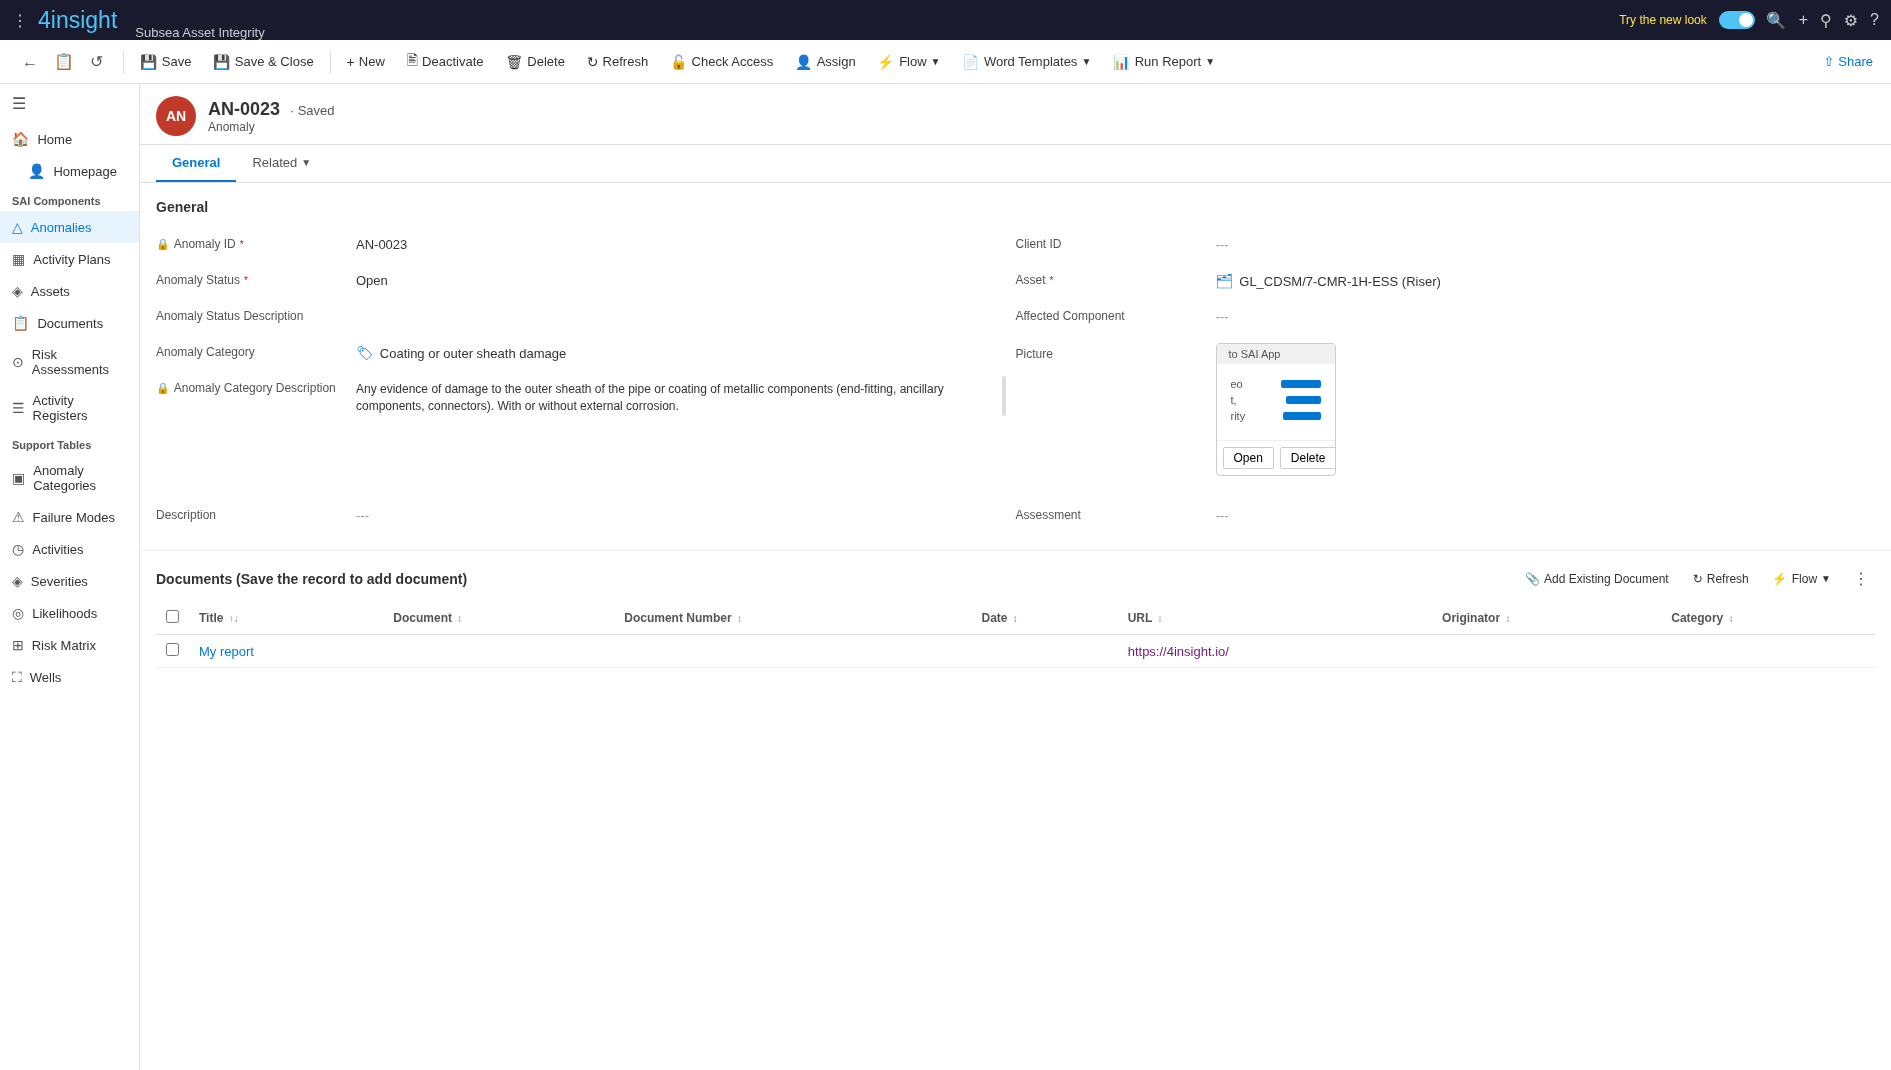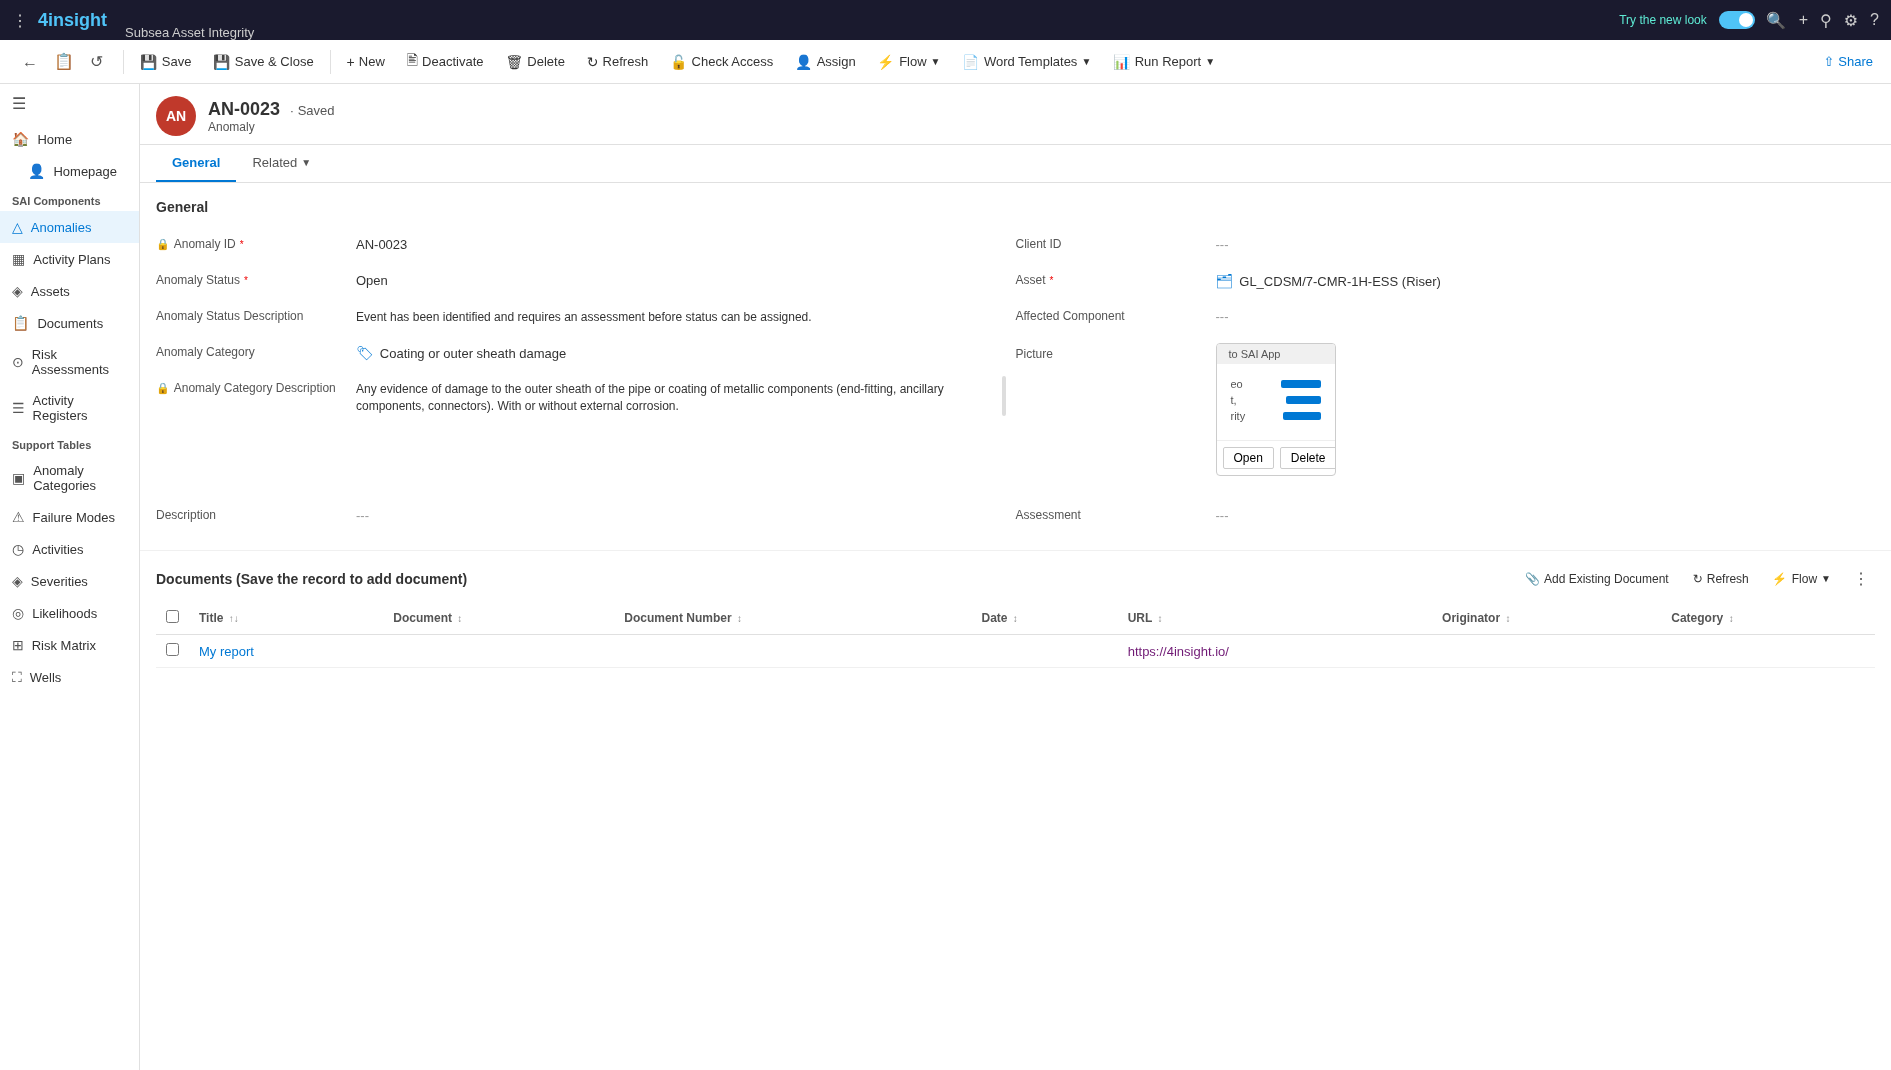--- a/index.html
+++ b/index.html
@@ -9,24 +9,24 @@
     .top-bar {
       background: #1a1a2e;
       color: #fff;
       height: 40px;
       display: flex;
       align-items: center;
       padding: 0 12px;
       gap: 10px;
     }
     .top-bar-apps-icon { font-size: 16px; cursor: pointer; color: #ccc; }
-    .top-bar-logo { font-size: 18px; font-weight: bold; color: #4fc3f7; margin-right: 8px; }
+    .top-bar-logo { font-size: 23px; font-weight: normal; color: #4fc3f7; margin-right: 8px; }
     .top-bar-title { color: #ccc; font-size: 13px; flex: 1; margin-top: 24px; }
     .top-bar-right { display: flex; align-items: center; gap: 12px; font-size: 13px; }
-    .try-new-look { color: #5eead4; font-size: 12px; }
+    .try-new-look { color: #fde047; font-size: 12px; }
     .toggle-switch {
       width: 36px; height: 18px; background: #4fc3f7; border-radius: 9px;
       position: relative; cursor: pointer; display: inline-block;
     }
     .toggle-switch::after {
       content: ''; position: absolute; right: 2px; top: 2px;
       width: 14px; height: 14px; background: #fff; border-radius: 50%;
     }
     .top-bar-icon { color: #ccc; font-size: 16px; cursor: pointer; }
 
@@ -473,21 +473,20 @@
               <span>Anomaly Status</span>
               <span class="required">*</span>
             </div>
             <div class="form-value open">Open</div>
           </div>
 
           <div class="form-row">
             <div class="form-label">
               <span>Anomaly Status Description</span>
             </div>
-            <div class="form-value multi-line">Event has been identified and requires an assessment before status can be assigned.</div>
           </div>
 
           <div class="form-row">
             <div class="form-label">
               <span>Anomaly Category</span>
             </div>
             <div class="form-value form-value-with-icon">
               <span class="doc-icon">🏷</span>
               <span>Coating or outer sheath damage</span>
             </div>

